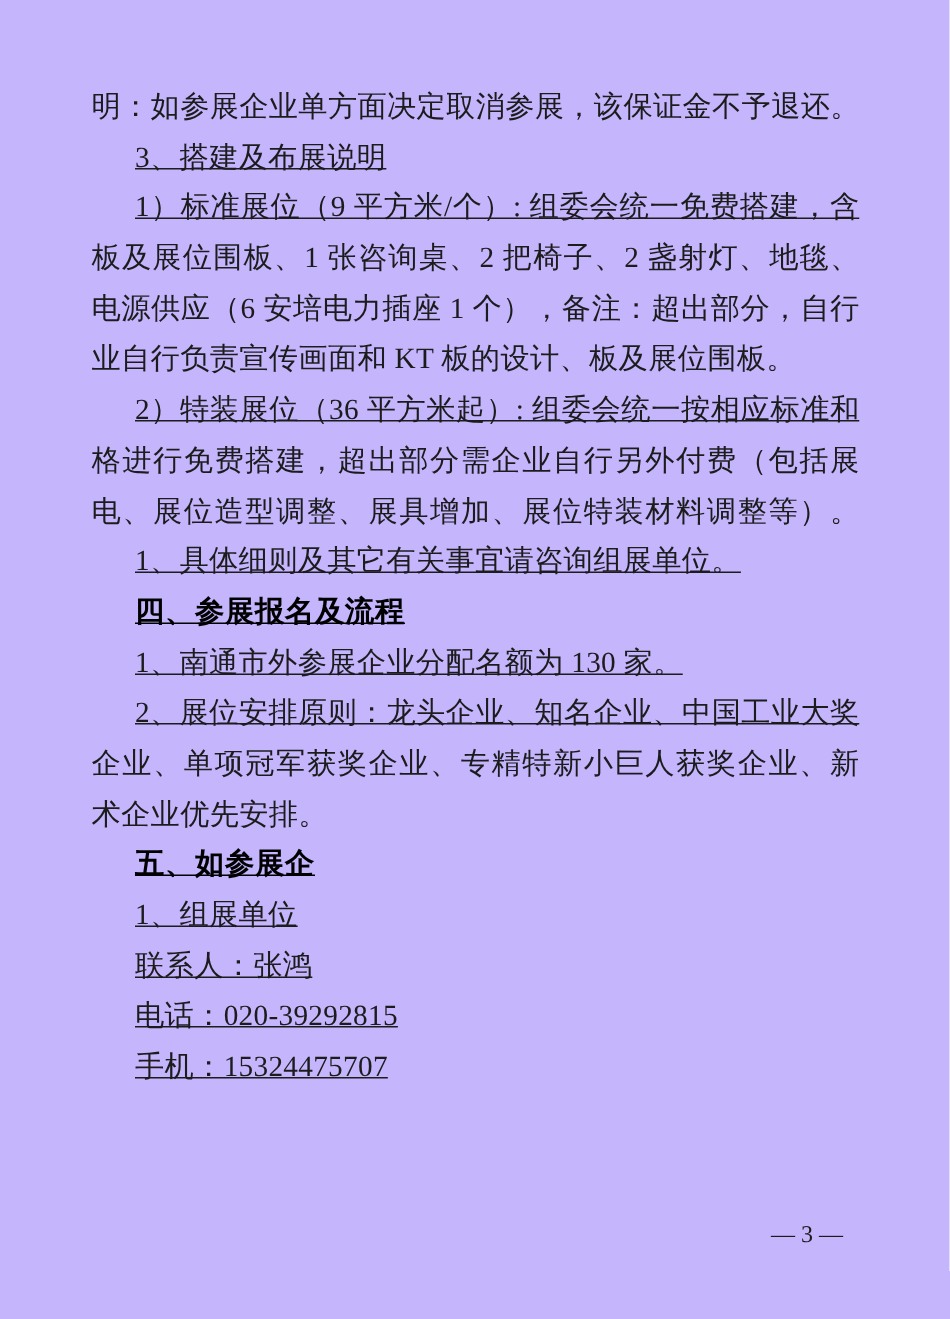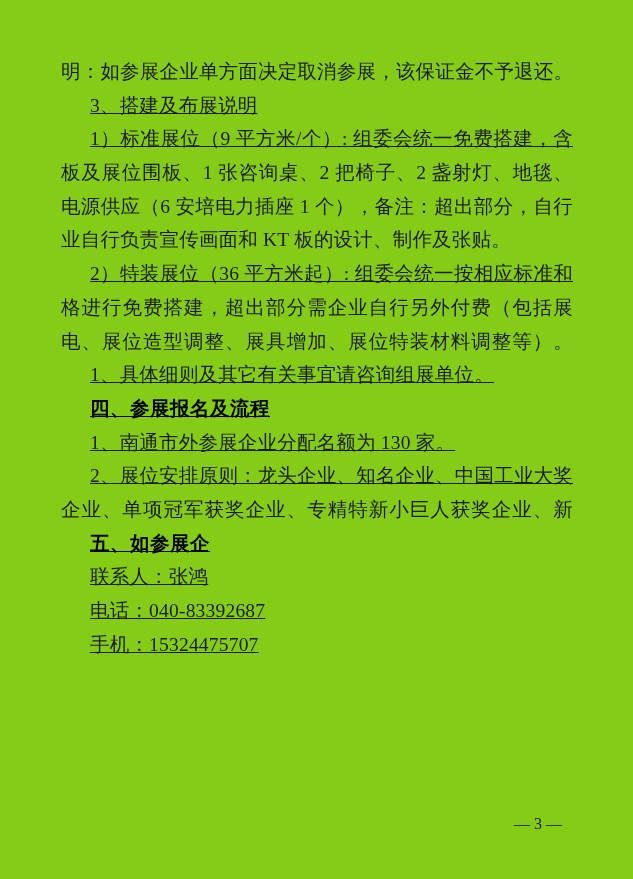--- a/index.html
+++ b/index.html
@@ -1,20 +1,20 @@
 <!DOCTYPE html>
 <html><head>
 <meta charset="utf-8">
 <style>
   html, body { margin: 0; padding: 0; background: #ffffff; }
   .page {
     position: relative;
     width: 633px;
     height: 879px;
-    background: #84cc16;
+    background: #c4b5fd;
     overflow: hidden;
     font-family: "Liberation Serif", "DejaVu Serif", serif;
     color: #1c1c1c;
   }
   .doc {
     position: absolute;
     left: 61px;
     top: 55px;
     width: 512px;
   }
@@ -51,29 +51,31 @@
 </head>
 <body>
 
 <div class="page">
   <div class="doc">
     <div class="line">明：如参展企业单方面决定取消参展，该保证金不予退还。</div>
     <div class="line indent">3、搭建及布展说明</div>
     <div class="line indent just">1）标准展位（9 平方米/个）: 组委会统一免费搭建，含公司楣</div>
     <div class="line just">板及展位围板、1 张咨询桌、2 把椅子、2 盏射灯、地毯、废纸篓、</div>
     <div class="line just">电源供应（6 安培电力插座 1 个），备注：超出部分，自行付费。企</div>
-    <div class="line">业自行负责宣传画面和 KT 板的设计、制作及张贴。</div>
+    <div class="line">业自行负责宣传画面和 KT 板的设计、板及展位围板。</div>
     <div class="line indent just">2）特装展位（36 平方米起）: 组委会统一按相应标准和设计风</div>
     <div class="line just">格进行免费搭建，超出部分需企业自行另外付费（包括展品演示用</div>
     <div class="line just">电、展位造型调整、展具增加、展位特装材料调整等）。如参展企</div>
     <div class="line indent">1、具体细则及其它有关事宜请咨询组展单位。</div>
     <div class="line indent heading">四、参展报名及流程</div>
     <div class="line indent">1、南通市外参展企业分配名额为 130 家。</div>
     <div class="line indent just">2、展位安排原则：龙头企业、知名企业、中国工业大奖获奖</div>
     <div class="line just">企业、单项冠军获奖企业、专精特新小巨人获奖企业、新产品新技</div>
+    <div class="line">术企业优先安排。</div>
     <div class="line indent heading">五、如参展企</div>
+    <div class="line indent">1、组展单位</div>
     <div class="line indent">联系人：张鸿</div>
-    <div class="line indent">电话：040-83392687</div>
+    <div class="line indent">电话：020-39292815</div>
     <div class="line indent">手机：15324475707</div>
   </div>
 
   <div class="page-number">— 3 —</div>
 </div>
 
 </body></html>

